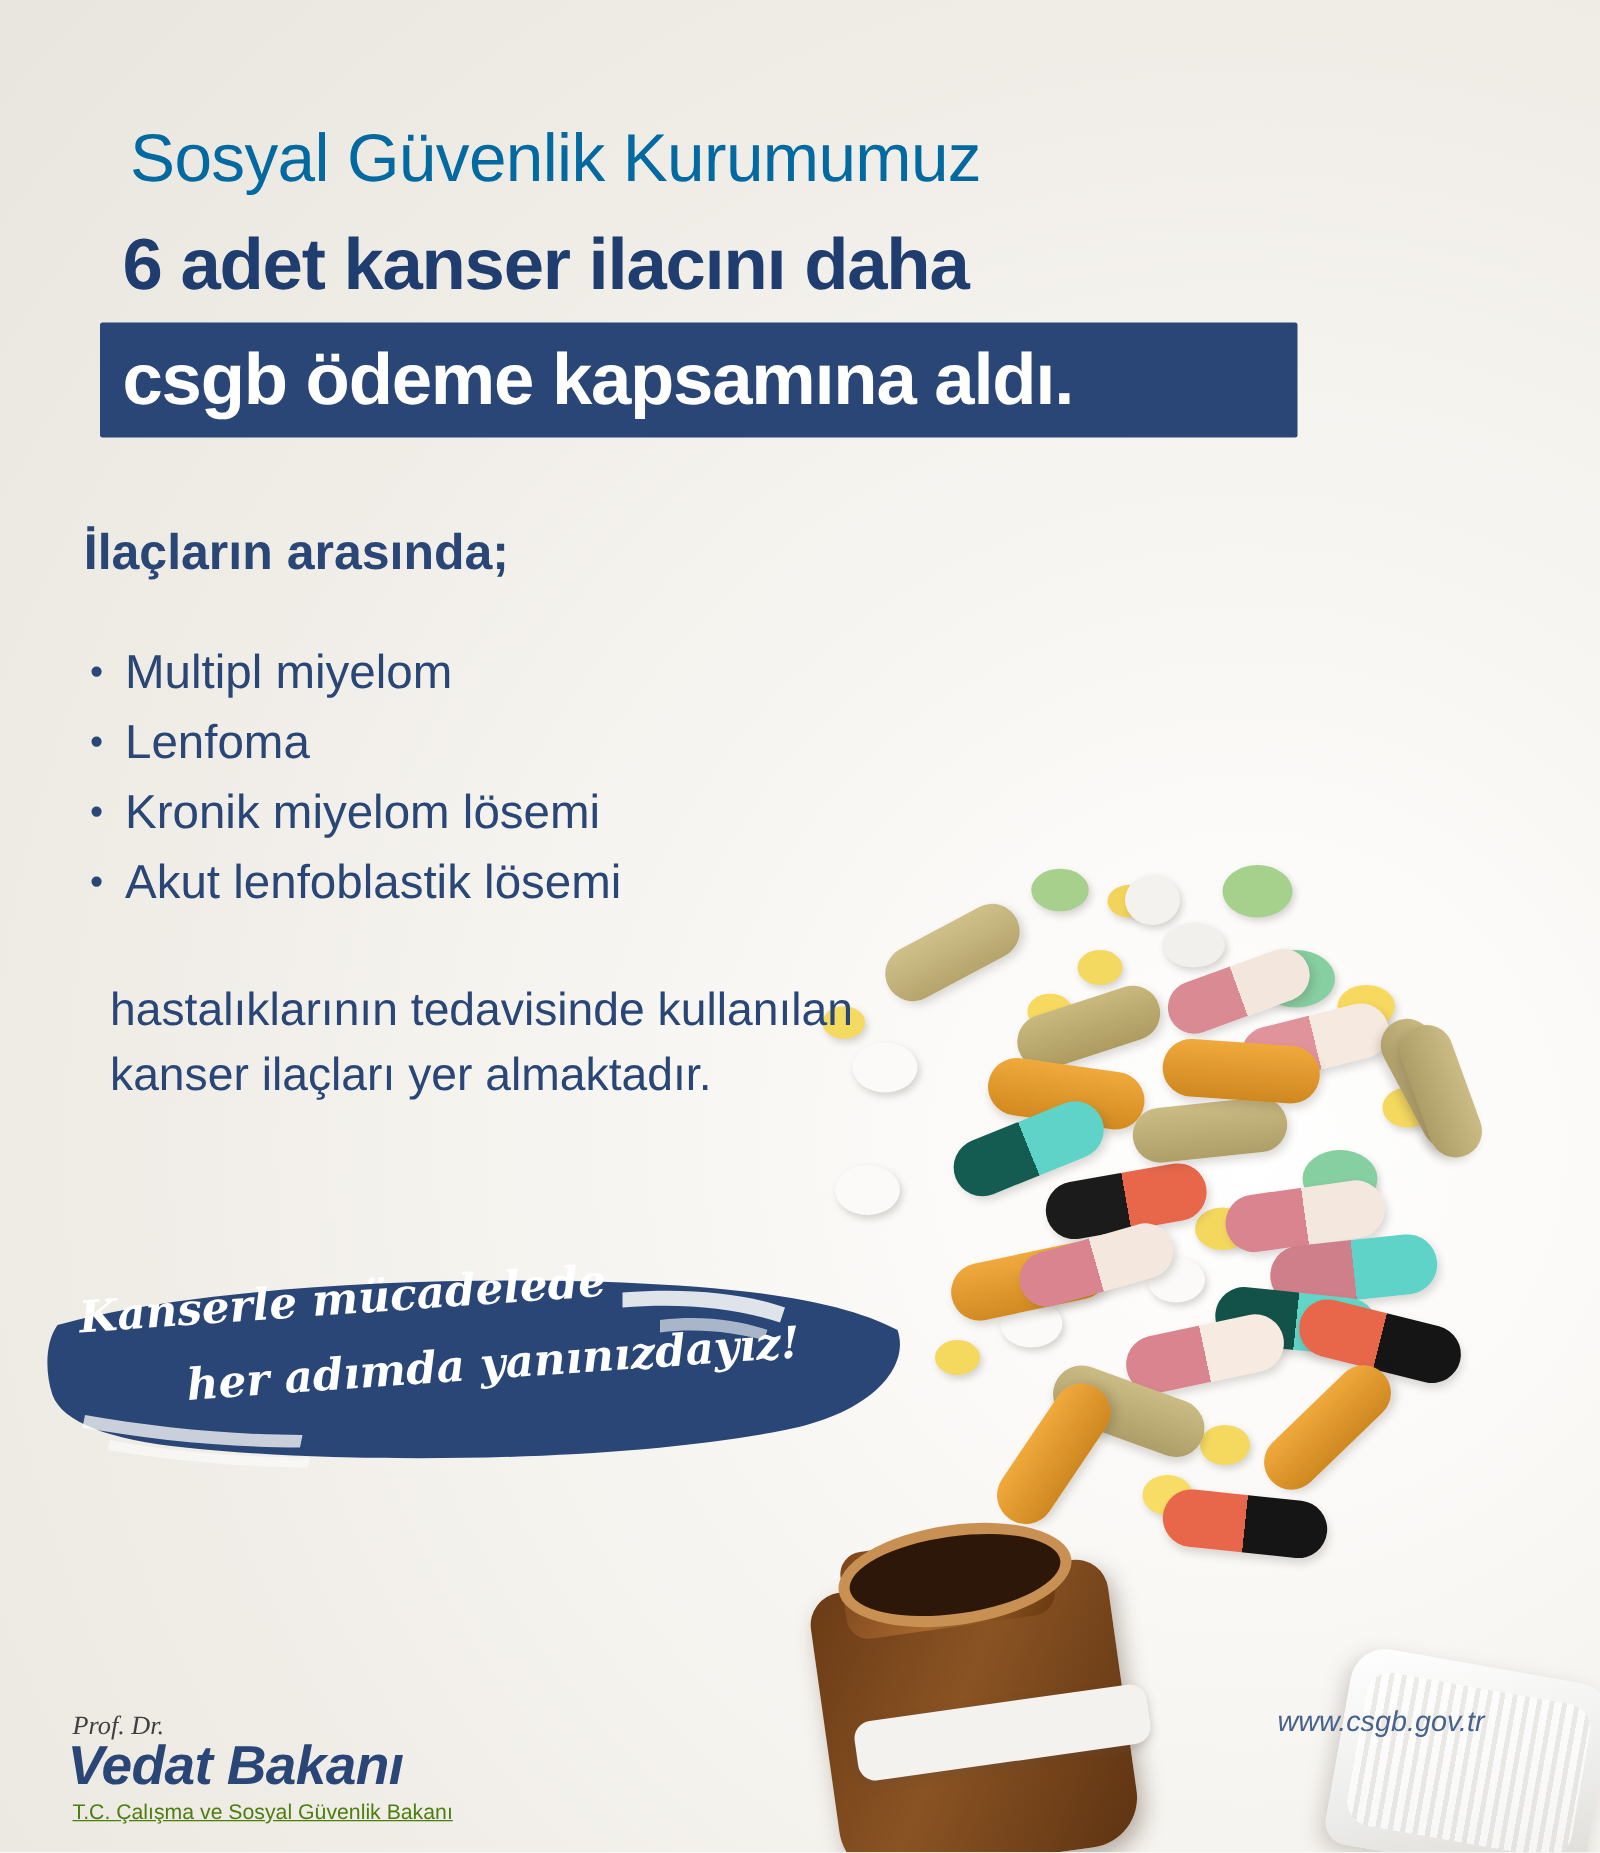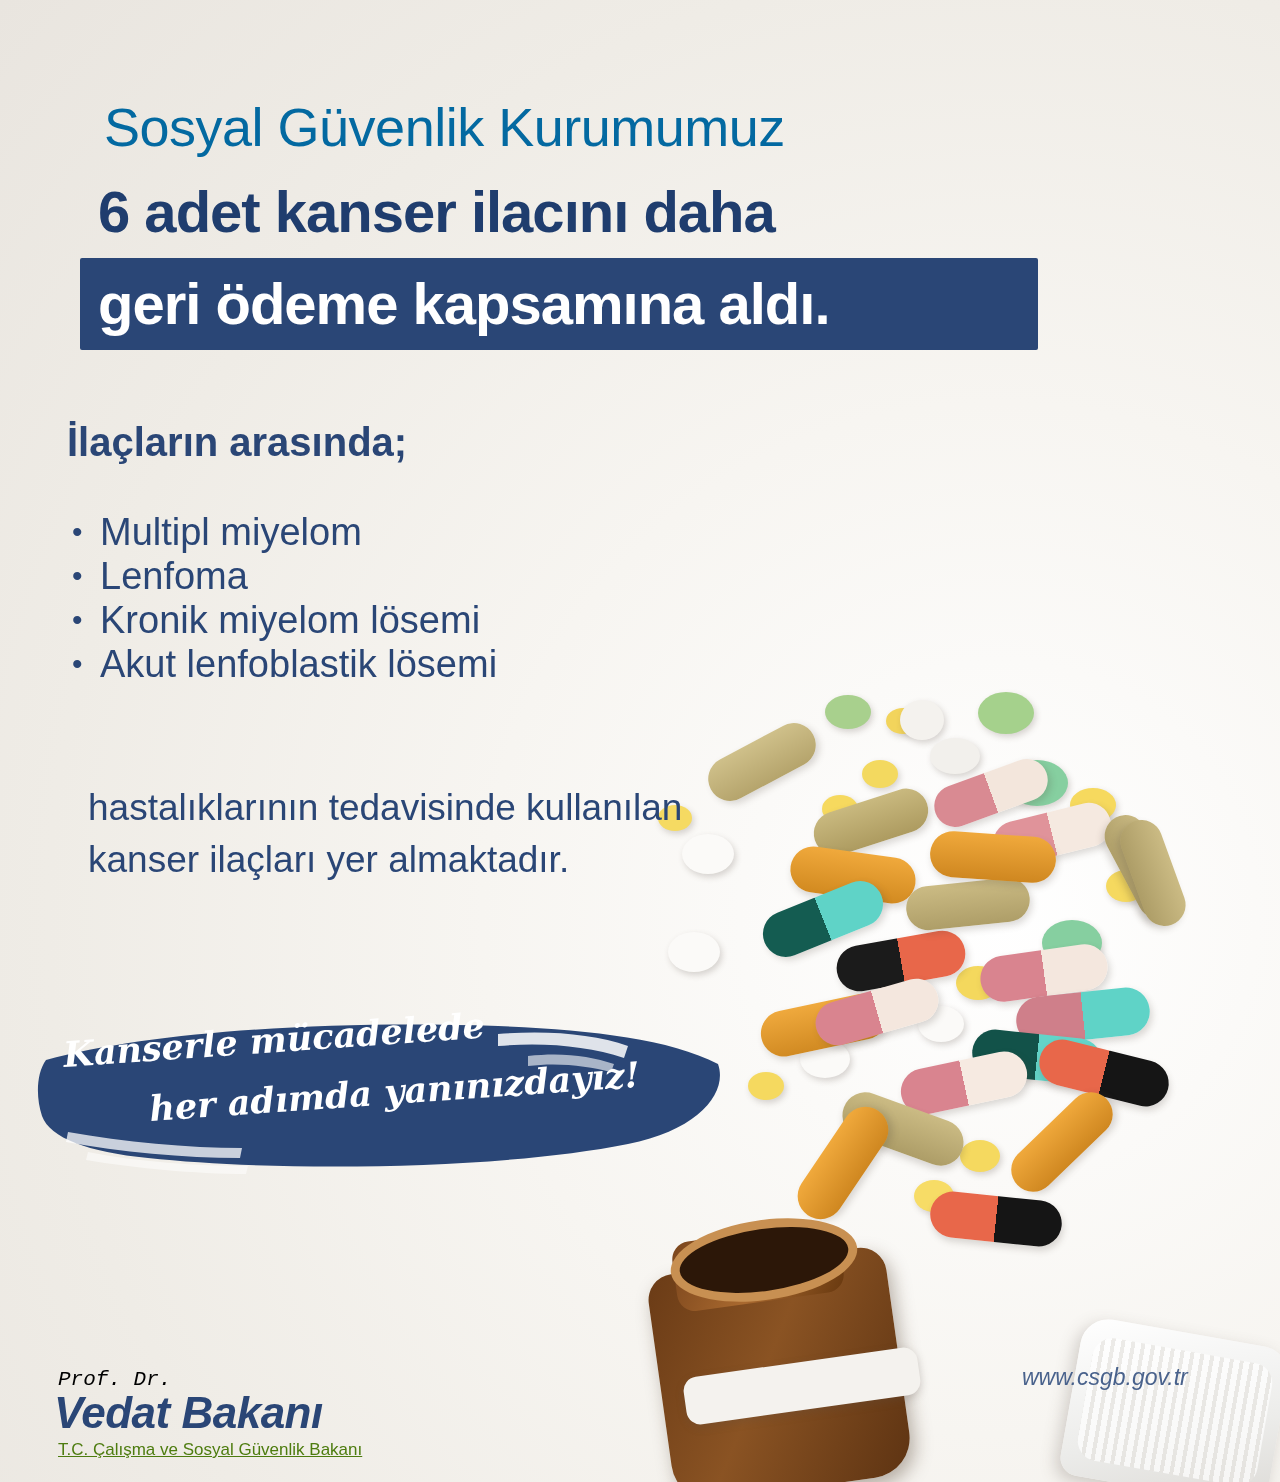--- a/index.html
+++ b/index.html
@@ -80,21 +80,21 @@
   .disease-list {
     left: 72px;
     top: 510px;
     list-style: none;
     margin: 0;
     padding: 0;
   }
   .disease-list li {
     font-size: 38px;
     color: #2a4676;
-    line-height: 44px;
+    line-height: 56px;
     white-space: nowrap;
   }
   .disease-list li .bullet {
     display: inline-block;
     width: 28px;
     font-size: 30px;
     vertical-align: 3px;
   }
   .tail-text {
     left: 88px;
@@ -134,24 +134,24 @@
     color: #ffffff;
     transform: rotate(-4deg);
     transform-origin: left top;
     white-space: nowrap;
   }
 
   
   .sig-title {
     left: 58px;
     top: 1368px;
-    font-family: Liberation Mono, monospace;
+    font-family: Liberation Serif, serif;
     font-style: italic;
     font-size: 21px;
-    color: #000000;
+    color: #404040;
   }
   .sig-name {
     left: 54px;
     top: 1388px;
     font-size: 44px;
     font-weight: bold;
     font-style: italic;
     color: #2a4676;
     letter-spacing: -0.5px;
   }
@@ -313,21 +313,21 @@
     <div class="bottle-body"></div>
     <div class="bottle-ring"></div>
     <div class="bottle-neck"></div>
     <div class="bottle-mouth"></div>
     <div class="cap"></div>
   </div>
 
   <div class="layer headline-1">Sosyal Güvenlik Kurumumuz</div>
   <div class="layer headline-2">6 adet kanser ilacını daha</div>
   <div class="layer headline-band"></div>
-  <div class="layer headline-3">geri ödeme kapsamına aldı.</div>
+  <div class="layer headline-3">csgb ödeme kapsamına aldı.</div>
 
   <div class="layer subheading">İlaçların arasında;</div>
 
   <ul class="layer disease-list">
     <li>
       <span class="bullet">•</span><span>Multipl miyelom</span>
     </li>
     <li>
       <span class="bullet">•</span><span>Lenfoma</span>
     </li>

